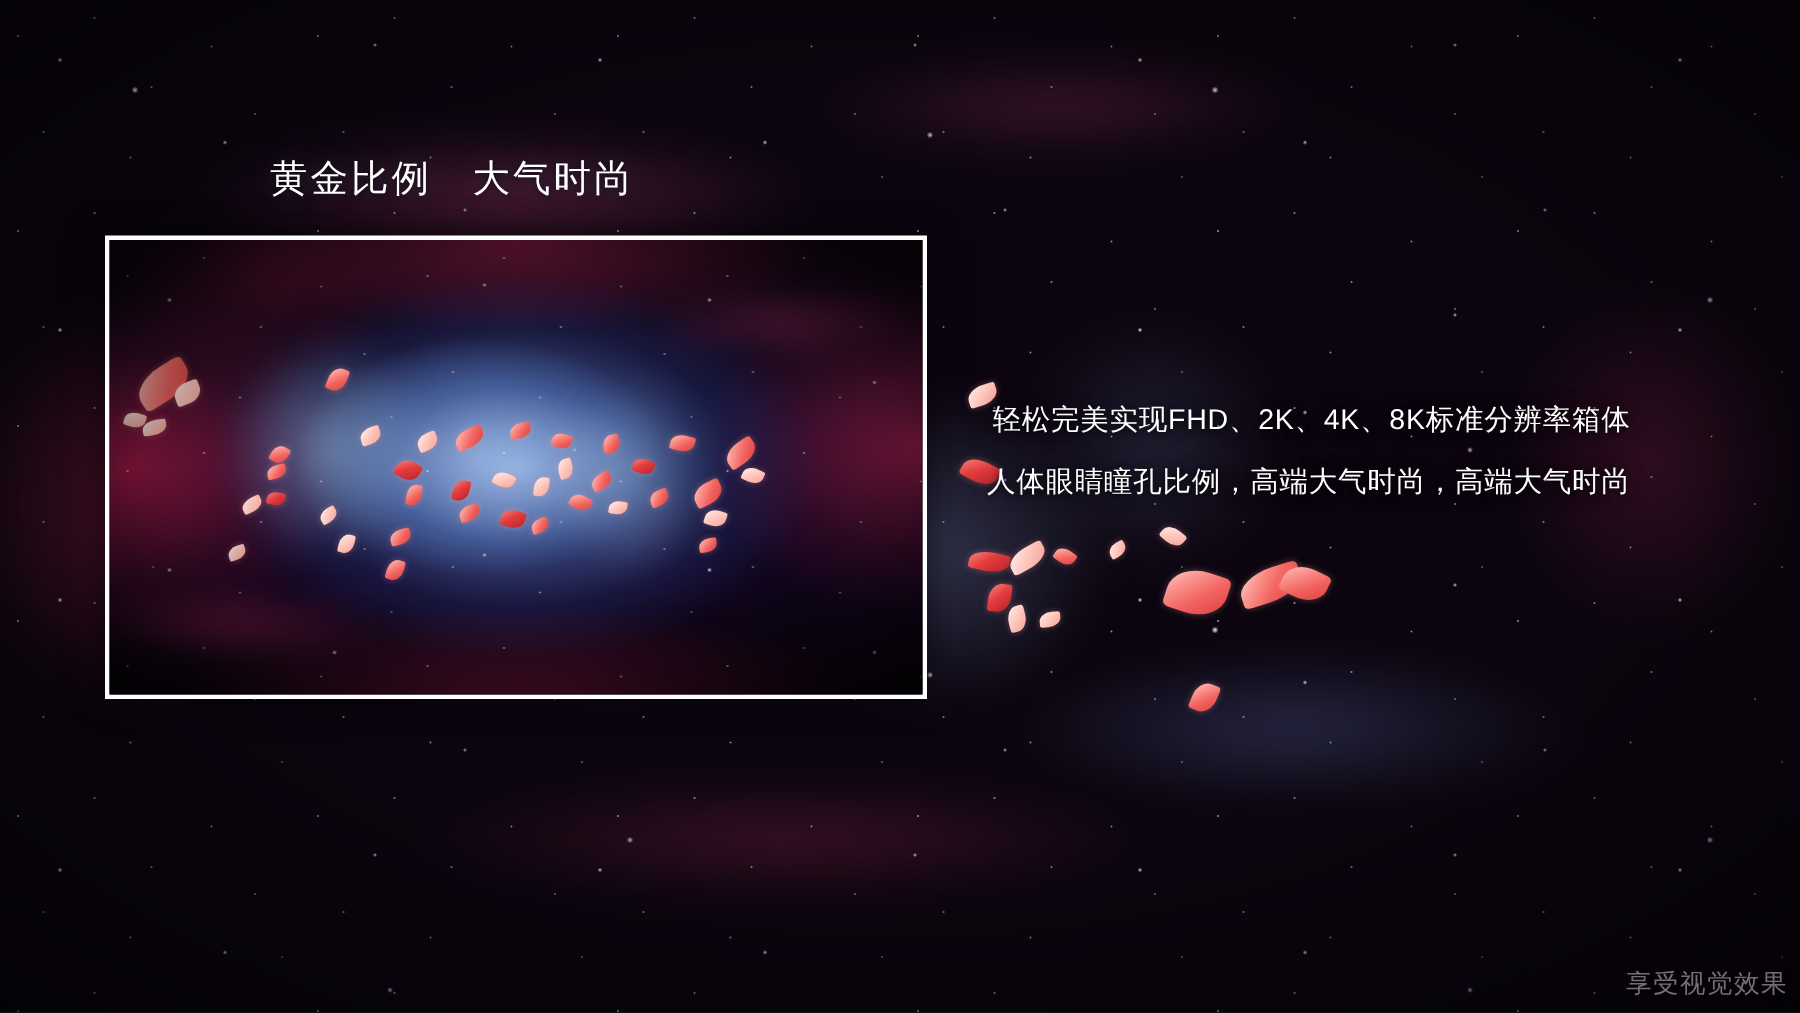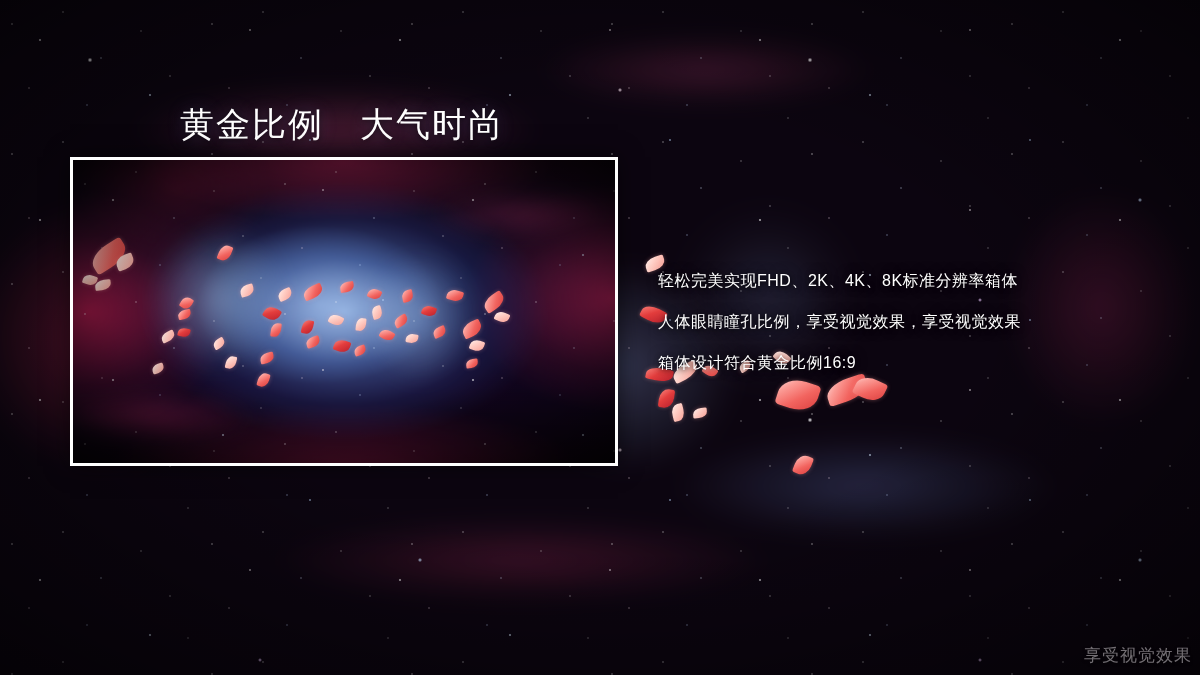--- a/index.html
+++ b/index.html
@@ -94,21 +94,21 @@
       radial-gradient(2.2px 2.2px at 420px 200px,rgba(200,225,255,.95),transparent),
       radial-gradient(2.2px 2.2px at 620px 90px,rgba(255,235,245,.9),transparent),
       radial-gradient(2px 2px at 260px 300px,rgba(235,200,255,.9),transparent);
     background-size:720px 360px;
     opacity:.95;
   }
 
   
   .title{
     position:absolute; left:180px; top:102px;
-    font-size:34px; letter-spacing:2px; color:#ffffff;
+    font-size:25px; letter-spacing:2px; color:#ffffff;
     text-shadow:0 1px 6px rgba(0,0,0,.65), 0 0 18px rgba(140,170,255,.25);
     white-space:pre;
   }
 
   
   .frame{
     position:absolute; left:70px; top:157px;
     width:548px; height:309px;
     border:3px solid #ffffff;
     overflow:hidden;
@@ -158,25 +158,26 @@
     background:linear-gradient(135deg,#fff3f0 0%,#ffcfc6 40%,#f79d93 100%);
   }
   .petal.deep{
     background:linear-gradient(135deg,#fb8a82 0%,#e33d3d 45%,#b71f2c 100%);
   }
 
   
   .body-text{
     position:absolute; left:658px; top:260px;
     color:#ffffff;
-    font-size:16px;
+    font-size:19px;
     line-height:41px;
     letter-spacing:.5px;
     text-shadow:0 1px 5px rgba(0,0,0,.8), 0 0 12px rgba(0,0,0,.5);
     white-space:nowrap;
+    text-align:right;
   }
   .body-text .ln{ display:block; }
 
   
   .watermark{
     position:absolute; right:8px; bottom:8px;
     font-size:17px;
     color:rgba(205,200,205,0.55);
     letter-spacing:1px;
     text-shadow:0 1px 3px rgba(0,0,0,.6);
@@ -264,19 +265,18 @@
           <div class="petal pale" style="left: 140px; top: 179px; width: 12px; height: 9px; transform: rotate(-30deg);"></div>
           <div class="petal pale" style="left: 153px; top: 196px; width: 10px; height: 13px; transform: rotate(14deg);"></div>
           <div class="petal pale" style="left: 79px; top: 204px; width: 12px; height: 9px; transform: rotate(-18deg);"></div>
         </div>
       <div class="fi-vig"></div>
     </div>
   </div>
 
   <div class="body-text">
     <span class="ln">轻松完美实现FHD、2K、4K、8K标准分辨率箱体</span>
-    <span class="ln">人体眼睛瞳孔比例，享受视觉效果，享受视觉效果</span>
-    <span class="ln">箱体设计符合黄金比例16:9</span>
+    <span class="ln">人体眼睛瞳孔比例，高端大气时尚，高端大气时尚</span>
   </div>
 
   <div class="watermark">享受视觉效果</div>
 
 </div>
 
 </body></html>

